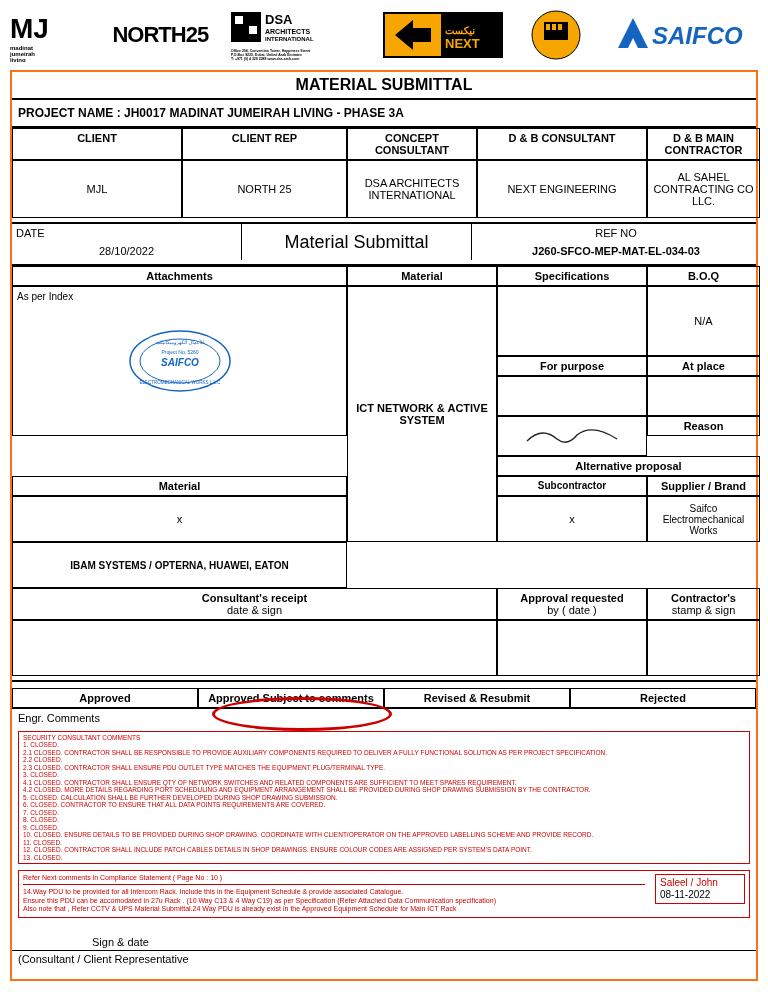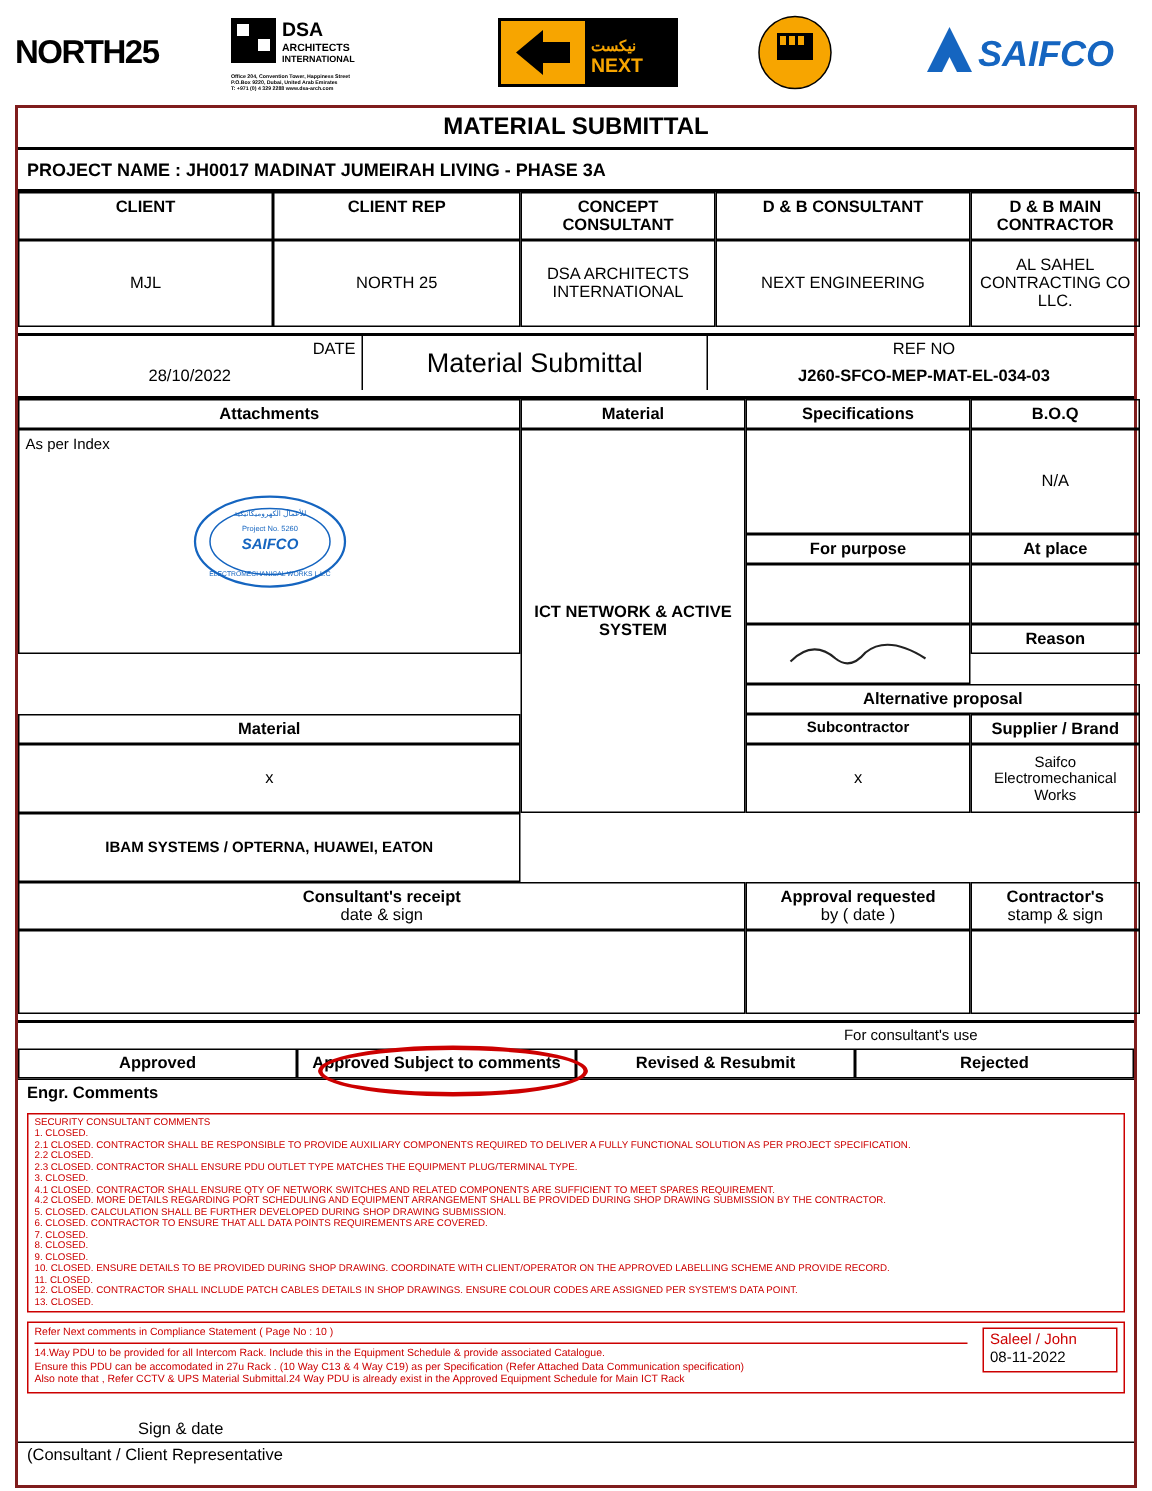--- a/index.html
+++ b/index.html
@@ -1,20 +1,20 @@
 <!DOCTYPE html>
 <html><head>
 <meta charset="utf-8">
 <style>
   *{box-sizing:border-box;margin:0;padding:0}
   body{width:768px;height:994px;background:#fff;font-family:Arial,Helvetica,sans-serif;font-size:11px;color:#000;position:relative}
   .page{width:748px;margin:0 auto}
   .logos{display:flex;align-items:center;justify-content:space-between;height:70px;padding:6px 0}
   .logo{display:flex;align-items:center;justify-content:center;font-weight:bold}
-  .outer{border:2px solid #7f1d1d}
+  .outer{border:2px solid #f97316}
   .title{text-align:center;font-weight:bold;font-size:16px;padding:4px 0;border-bottom:2px solid #000}
   .row{display:flex;width:100%}
   .cell{border:1px solid #000;padding:3px 4px;text-align:center}
   .hcell{font-weight:bold;font-size:11px}
   .project{font-weight:bold;font-size:12px;padding:6px 6px;border-bottom:2px solid #000}
   .spaced{margin-top:4px}
   .midtitle{font-size:18px}
   .sec{display:grid;grid-template-columns:170px 165px 130px 170px 113px}
   .sec2{display:grid;grid-template-columns:230px 230px 288px}
   .sec3{display:grid;grid-template-columns:335px 150px 150px 113px}
@@ -28,29 +28,37 @@
   .stampwrap{position:relative}
   .stamp{position:absolute;left:50%;top:50%;transform:translate(-50%,-50%);width:110px;height:70px}
   .sigline{font-family:cursive;color:#333;font-size:20px}
   .oval{position:absolute;border:3px solid #c00;border-radius:50%;width:180px;height:34px;pointer-events:none}
   .nb{border:none}
   .bt{border-top:2px solid #000}
   .br{border-right:1px solid #000}
   .small{font-size:10px}
   .signat{border:1px solid #c00;padding:2px 4px;font-size:10px;color:#c00;width:90px}
   .signat .d{color:#000}
-  .commentshdr{font-weight:bold;padding:3px 6px;border-top:1px solid #000}
+  .commentshdr{font-weight:normal;padding:3px 6px;border-top:1px solid #000}
   .flex1{flex:1}
   .logo-svg{height:54px}
 </style>
 </head>
 <body>
 
 <div class="page">
   <div class="logos">
+    <div class="logo">
+      <svg class="logo-svg" viewBox="0 0 80 54">
+          <text x="0" y="30" font-size="28" font-weight="bold">MJ</text>
+          <text x="0" y="42" font-size="6">madinat</text>
+          <text x="0" y="48" font-size="6">jumeirah</text>
+          <text x="0" y="54" font-size="6">living</text>
+        </svg>
+    </div>
     <div class="logo" style="font-size:22px;letter-spacing:-1px">NORTH25</div>
     <div class="logo">
       <svg class="logo-svg" viewBox="0 0 130 54">
           <rect x="0" y="4" width="30" height="30" fill="#000"></rect>
           <rect x="4" y="8" width="8" height="8" fill="#fff"></rect>
           <rect x="18" y="18" width="8" height="8" fill="#fff"></rect>
           <text x="34" y="16" font-size="13" font-weight="bold">DSA</text>
           <text x="34" y="26" font-size="7">ARCHITECTS</text>
           <text x="34" y="33" font-size="6">INTERNATIONAL</text>
           <text x="0" y="44" font-size="3.5">Office 204, Convention Tower, Happiness Street</text>
@@ -96,21 +104,21 @@
       <div class="cell hcell">D &amp; B CONSULTANT</div>
       <div class="cell hcell">D &amp; B MAIN CONTRACTOR</div>
       <div class="cell big">MJL</div>
       <div class="cell big">NORTH 25</div>
       <div class="cell big">DSA ARCHITECTS INTERNATIONAL</div>
       <div class="cell big">NEXT ENGINEERING</div>
       <div class="cell big">AL SAHEL CONTRACTING CO LLC.</div>
     </div>
 
     <div class="sec2 spaced bt">
-      <div class="cell nb br" style="text-align:right">DATE</div>
+      <div class="cell nb br" style="text-align:left">DATE</div>
       <div class="cell nb br midtitle" style="grid-row:span 2;display:flex;align-items:center;justify-content:center">Material Submittal</div>
       <div class="cell nb">REF NO</div>
       <div class="cell nb br">28/10/2022</div>
       <div class="cell nb hcell">J260-SFCO-MEP-MAT-EL-034-03</div>
     </div>
 
     <div class="sec3 spaced bt">
       <div class="cell hcell">Attachments</div>
       <div class="cell hcell">Material</div>
 
@@ -173,21 +181,20 @@
         <div>stamp &amp; sign</div>
       </div>
       <div class="cell" style="grid-column:span 2;height:56px"></div>
       <div class="cell"></div>
       <div class="cell"></div>
     </div>
 
     <div style="position:relative">
       <div class="row spaced bt">
         <div class="cell nb" style="flex:0 0 60%"></div>
-        <div class="cell nb small" style="flex:1;text-align:center">For consultant's use</div>
       </div>
       <div class="row">
         <div class="cell hcell" style="flex:1">Approved</div>
         <div class="cell hcell" style="flex:1">Approved Subject to comments</div>
         <div class="cell hcell" style="flex:1">Revised &amp; Resubmit</div>
         <div class="cell hcell" style="flex:1">Rejected</div>
       </div>
       <div class="oval" style="left:200px;top:17px"></div>
     </div>
 

